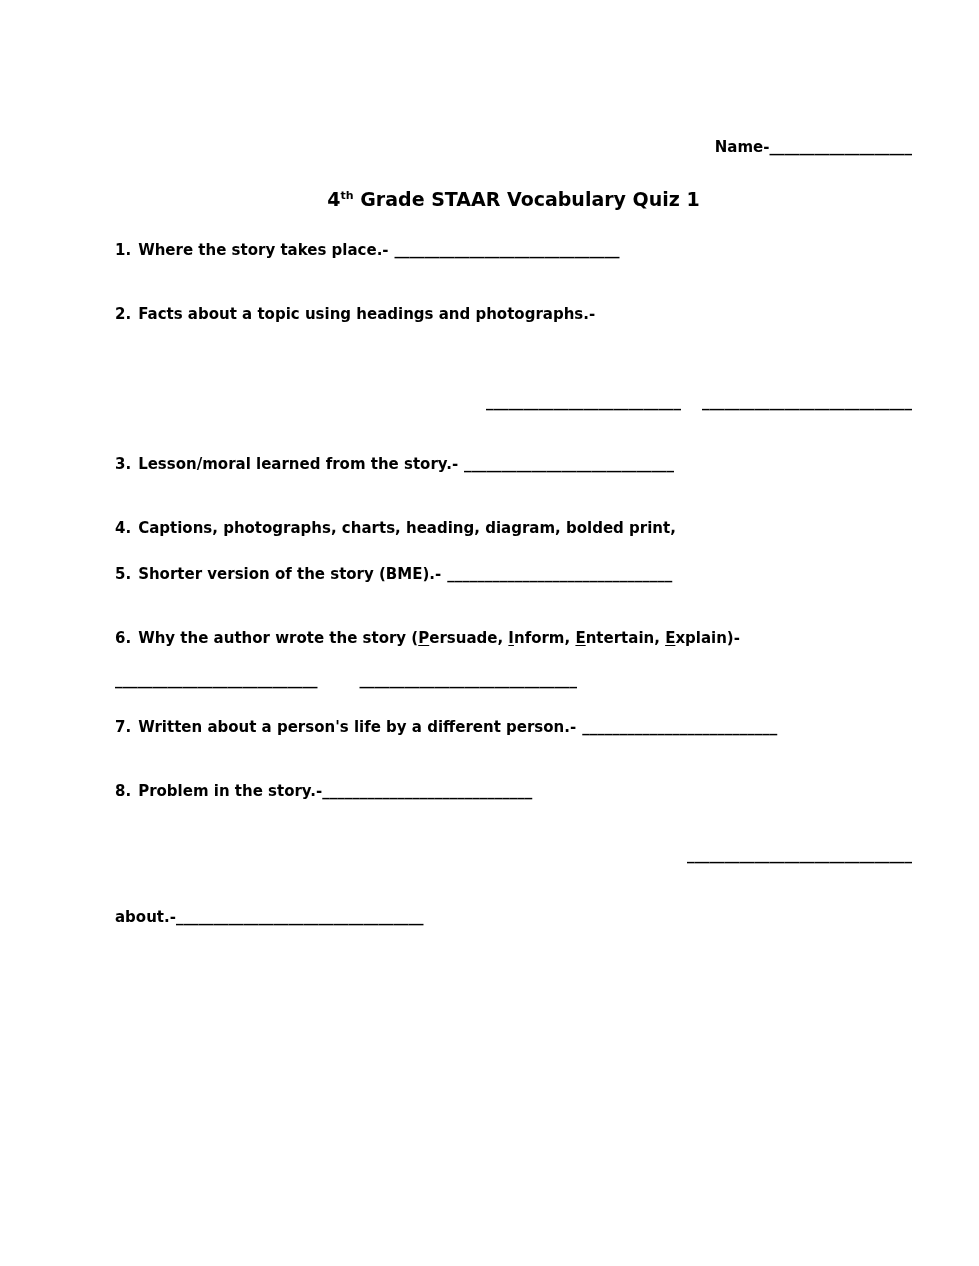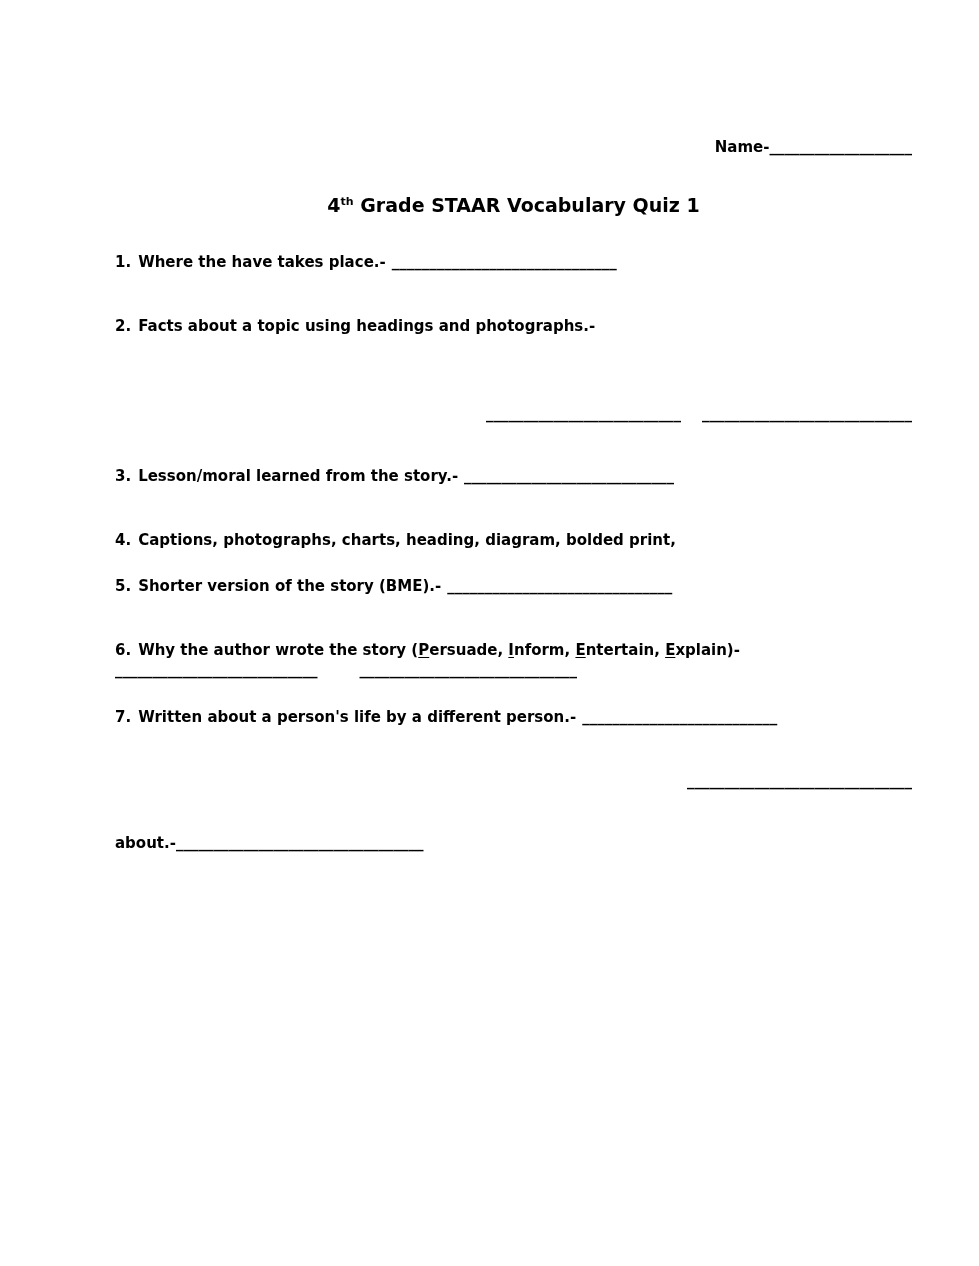--- a/index.html
+++ b/index.html
@@ -21,60 +21,61 @@
     box-sizing: border-box;
   }
   .row {
     line-height: 20px;
     white-space: nowrap;
   }
   .name-row { text-align: right; }
   .title-row {
     text-align: center;
     font-size: 19px;
-    line-height: 38px;
+    line-height: 26px;
   }
   .title-row sup { font-size: 11px; font-weight: 700; }
   .qnum { margin-right: 7px; }
   .blank { letter-spacing: 0; }
   .sp { margin-left: 6px; }
   .ml21 { margin-left: 21px; }
   .ml42 { margin-left: 42px; }
   .u { text-decoration: underline; text-underline-offset: 2px; }
-  .mb22 { }
+  .mb22 { margin-bottom: 22px; }
   .mb26 { margin-bottom: 26px; }
   .mb28 { margin-bottom: 28px; }
   .mb42 { margin-bottom: 42px; text-align: right; }
   .mb44 { margin-bottom: 44px; }
   .mb45 { margin-bottom: 68px; }
   .mb46 { margin-bottom: 27px; }
 </style>
 </head>
 <body>
 
 <div class="page">
 
   <div class="row name-row mb26"><span>Name-</span><span class="blank">___________________</span></div>
 
   <div class="row title-row mb28"><span>4</span><sup>th</sup><span> Grade STAAR Vocabulary Quiz 1</span></div>
 
-  <div class="row mb44"><span class="qnum">1.</span><span>Where the have takes place.-</span><span class="blank sp">______________________________</span></div>
+  <div class="row mb44"><span class="qnum">1.</span><span>Where the story takes place.-</span><span class="blank sp">______________________________</span></div>
 
   <div class="row mb45"><span class="qnum">2.</span><span>Facts about a topic using headings and photographs.-</span></div>
   <div class="row mb42"><span class="blank">__________________________</span><span class="blank ml21">____________________________</span></div>
 
   <div class="row mb44"><span class="qnum">3.</span><span>Lesson/moral learned from the story.-</span><span class="blank sp">____________________________</span></div>
 
   <div class="row mb26"><span class="qnum">4.</span><span>Captions, photographs, charts, heading, diagram, bolded print,</span></div>
 
   <div class="row mb44"><span class="qnum">5.</span><span>Shorter version of the story (BME).-</span><span class="blank sp">______________________________</span></div>
 
   <div class="row mb22"><span class="qnum">6.</span><span><span>Why the author wrote the story (</span><span class="u">P</span><span>ersuade, </span><span class="u">I</span><span>nform, </span><span class="u">E</span><span>ntertain, </span><span class="u">E</span><span>xplain)-</span></span></div>
   <div class="row mb46"><span class="blank">___________________________</span><span class="blank ml42">_____________________________</span></div>
 
   <div class="row mb44"><span class="qnum">7.</span><span>Written about a person's life by a different person.-</span><span class="blank sp">__________________________</span></div>
 
+  <div class="row mb44"><span class="qnum">8.</span><span>Problem in the story.-</span><span class="blank">____________________________</span></div>
 
   <div class="row mb42"><span class="blank">______________________________</span></div>
 
   <div class="row"><span>about.-</span><span class="blank">_________________________________</span></div>
 
 </div>
 
 </body></html>

